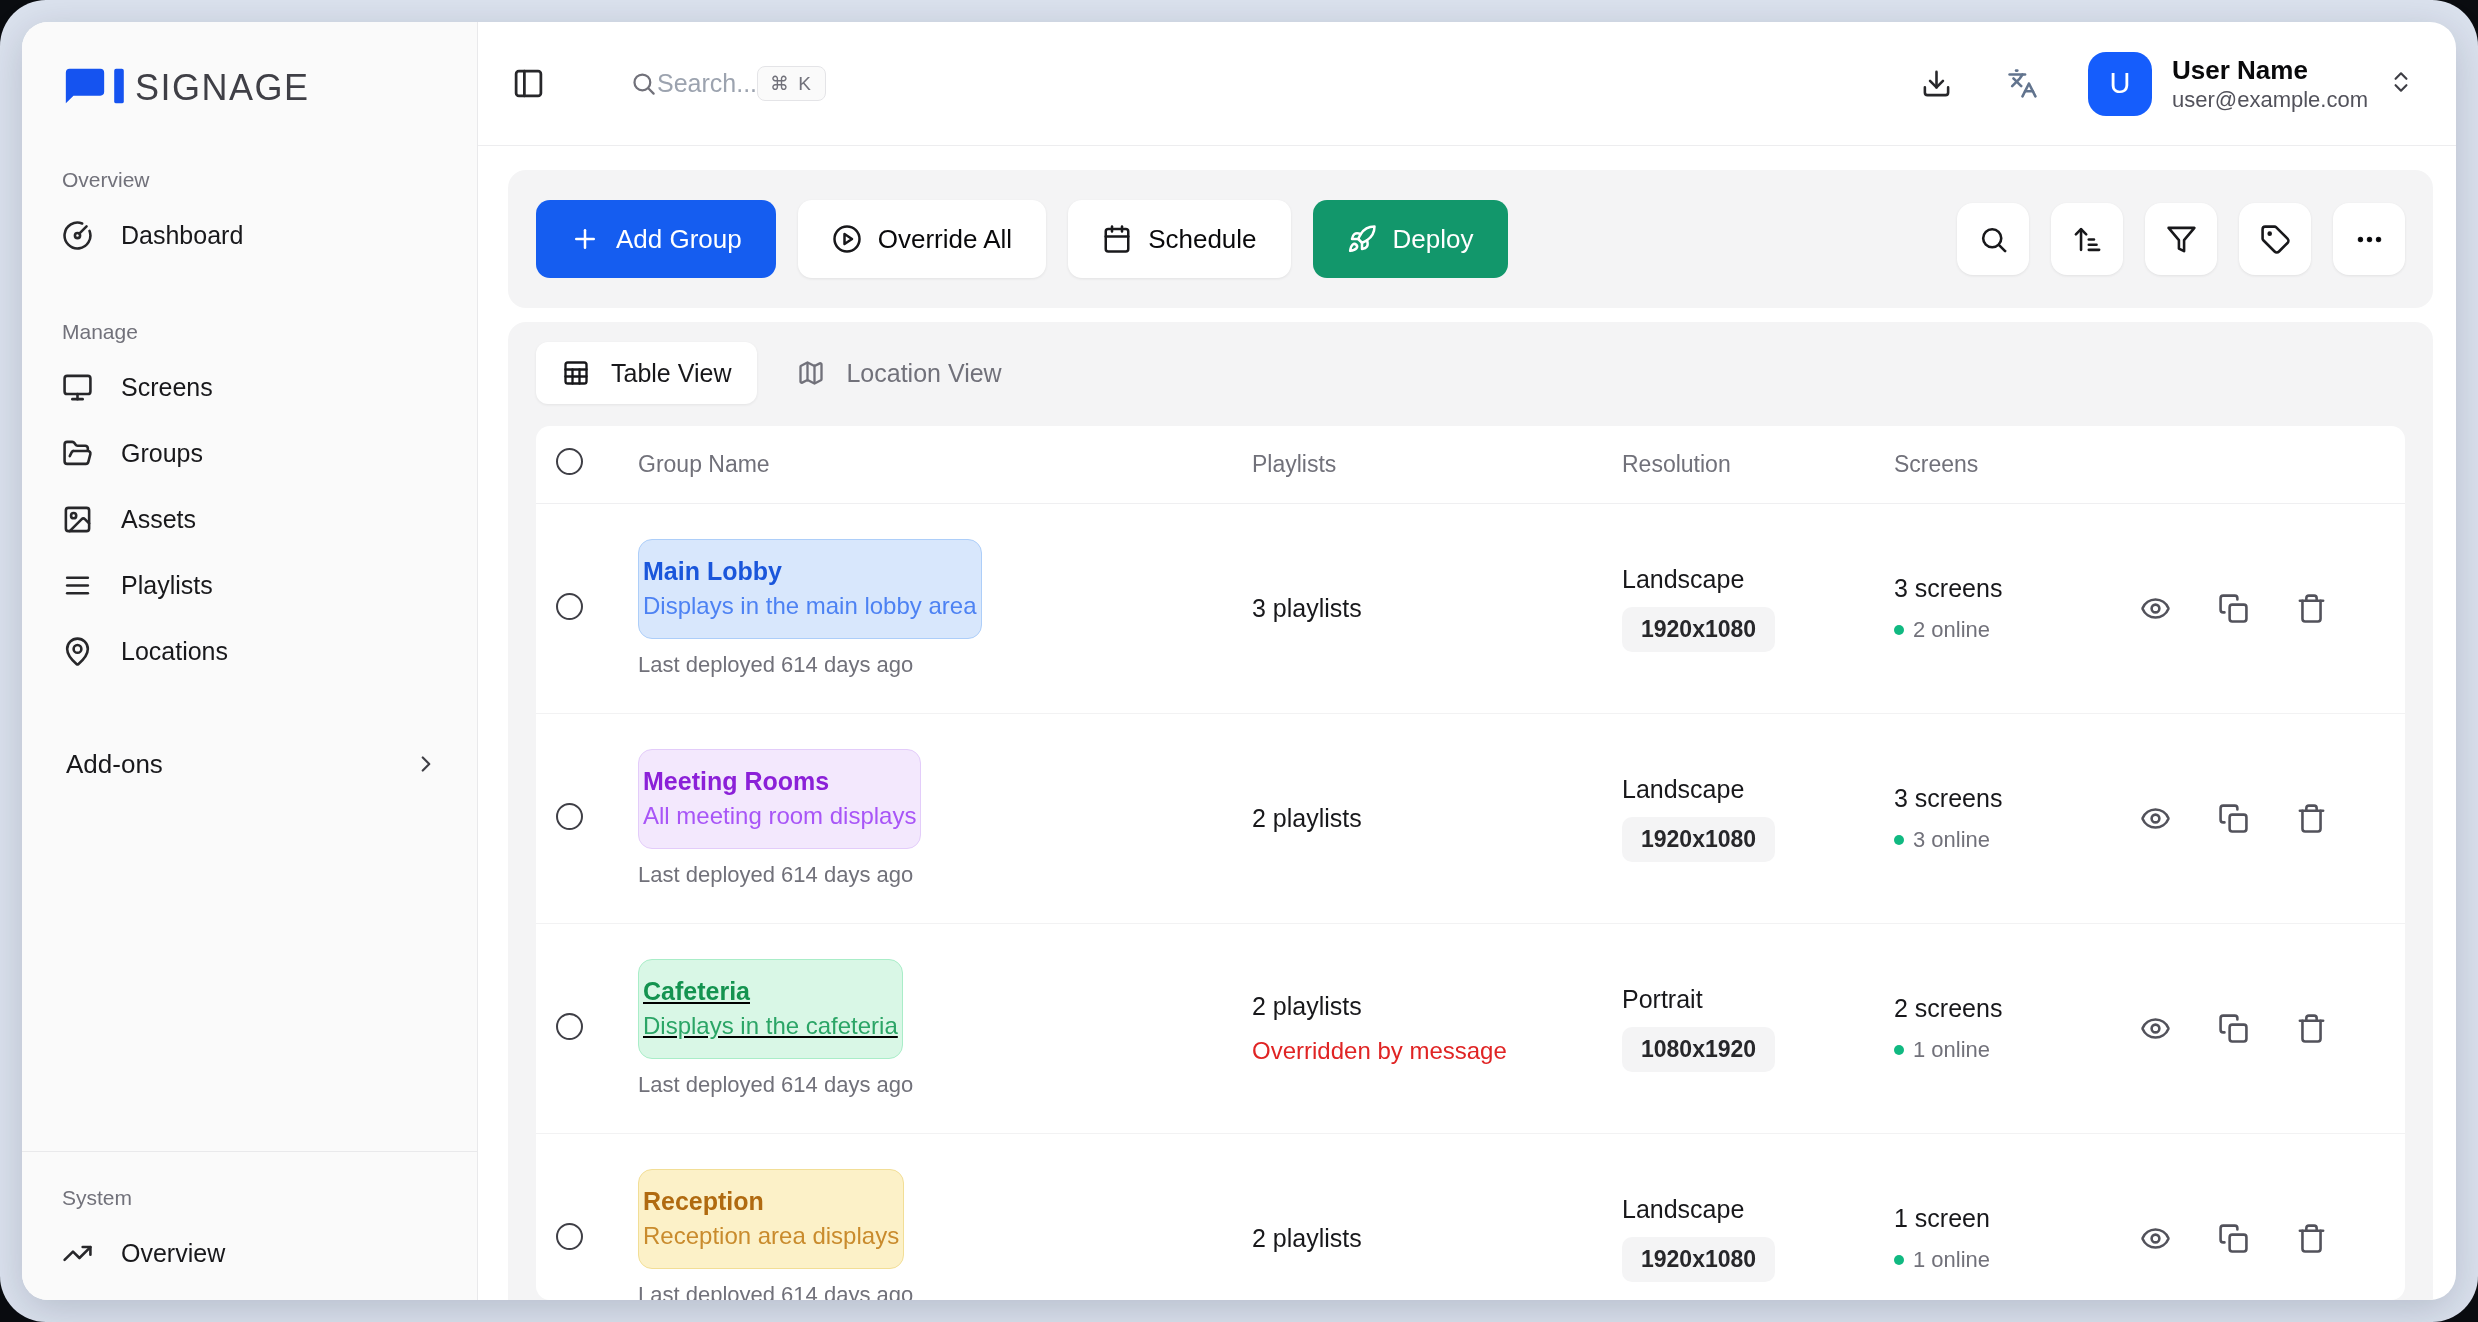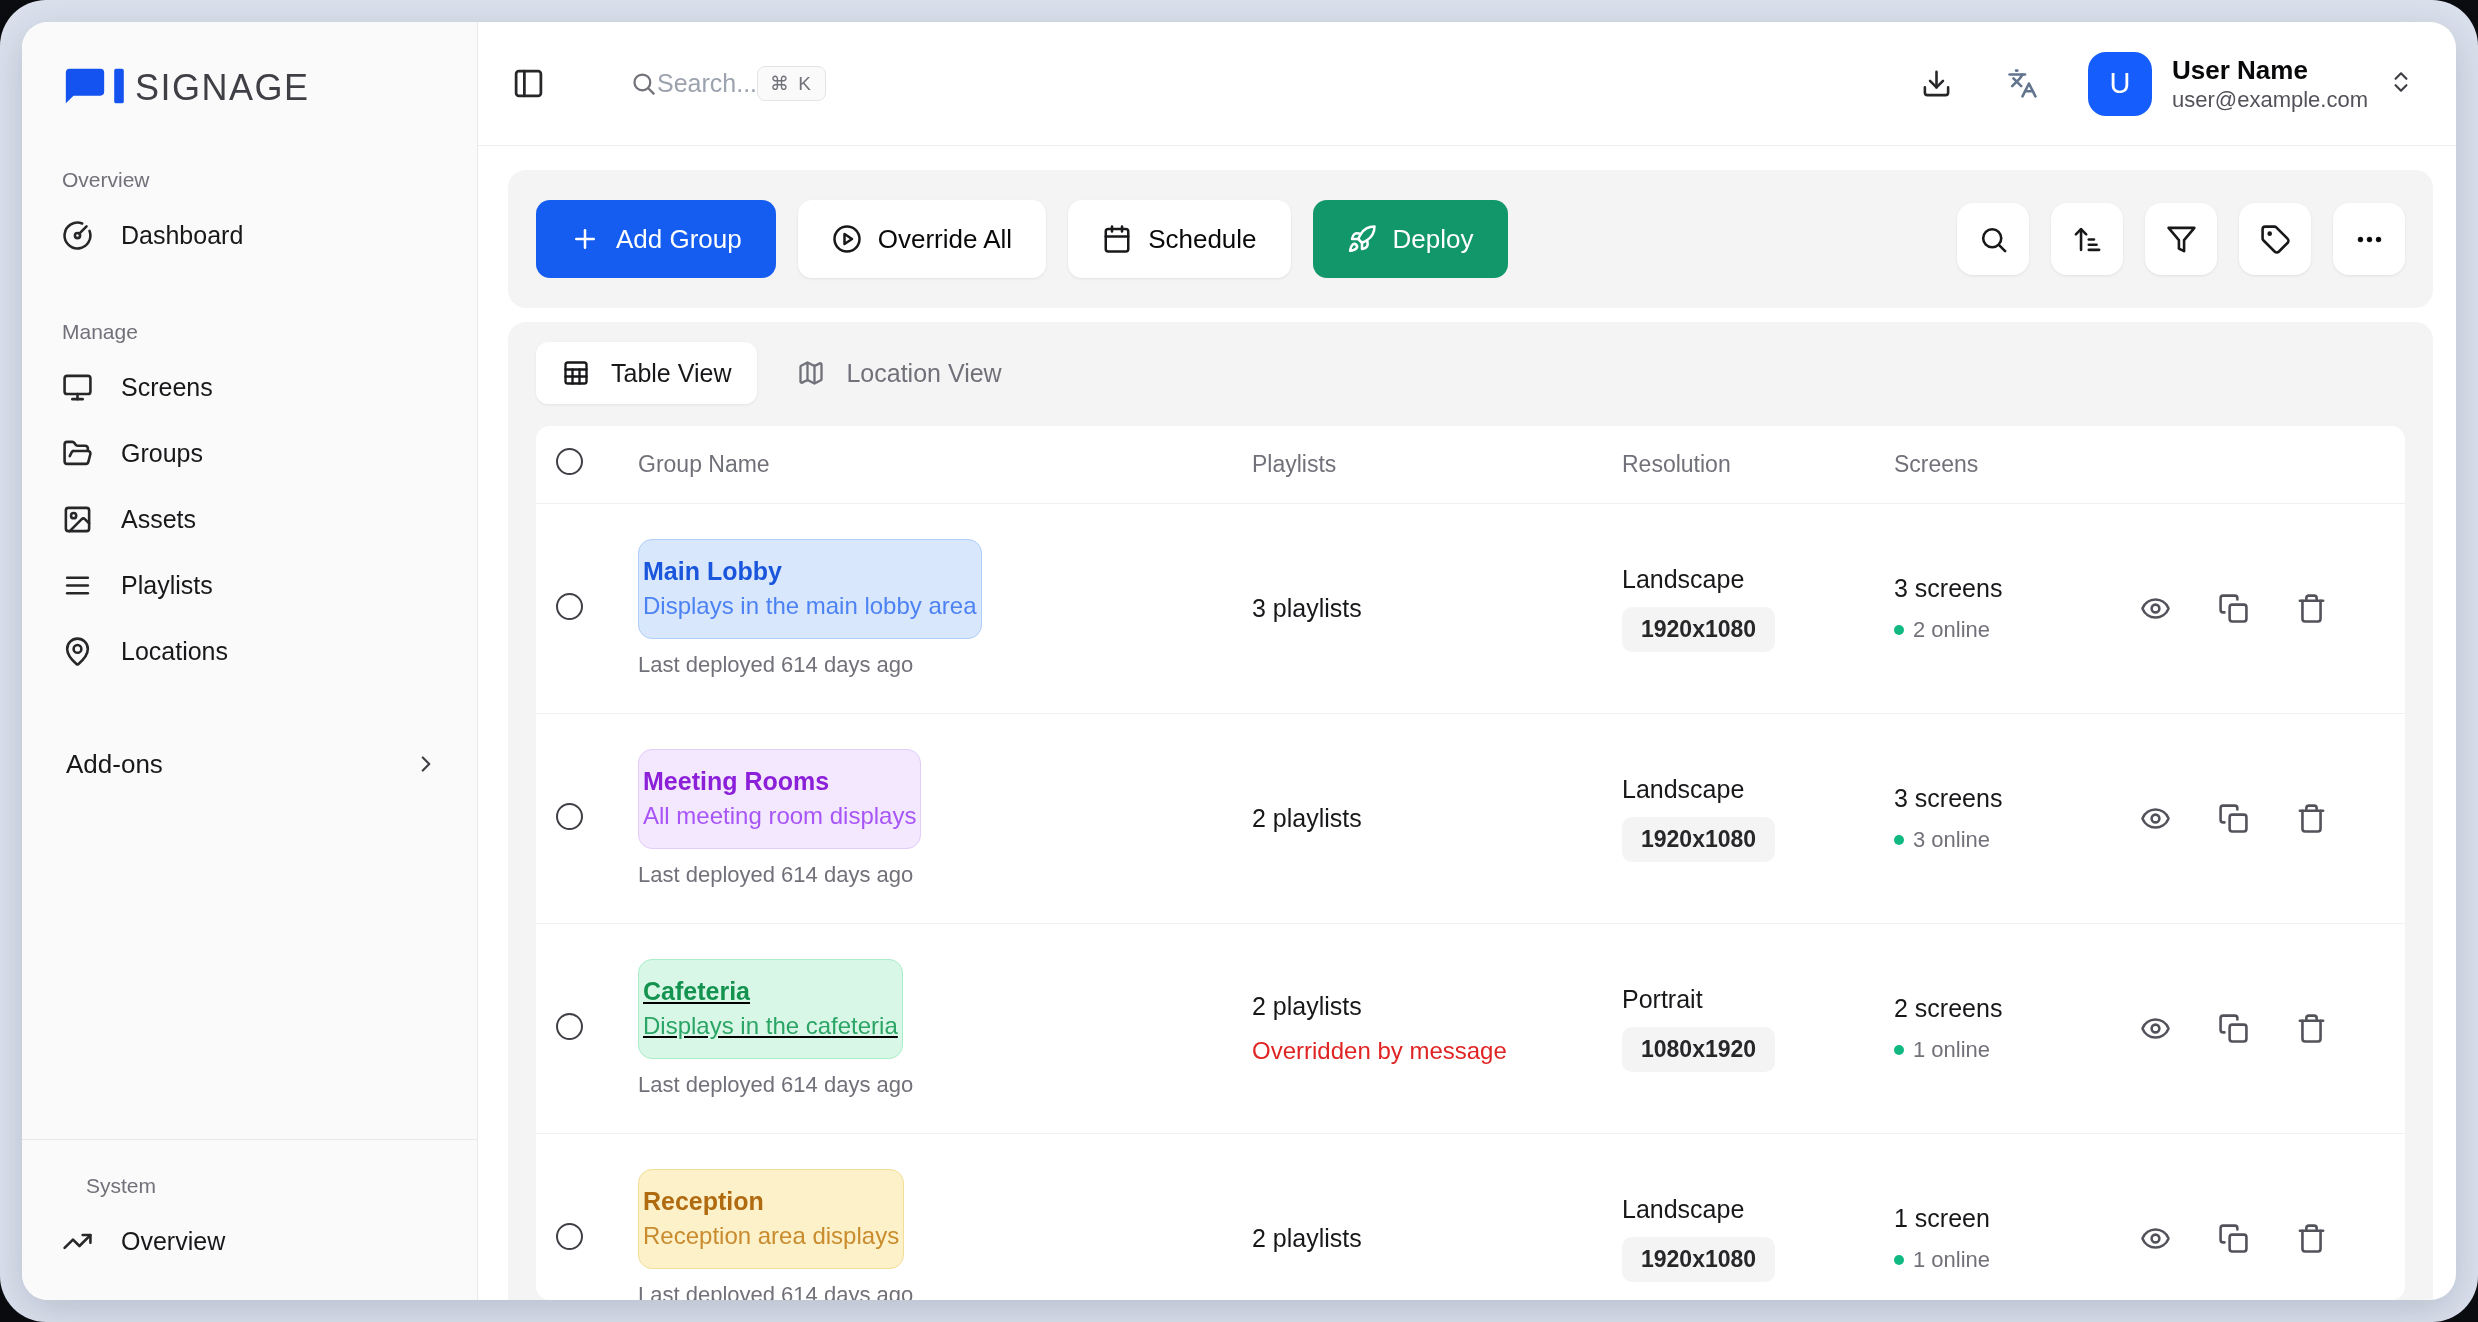--- a/index.html
+++ b/index.html
@@ -12,38 +12,38 @@
   .backdrop { position:absolute; inset:0; background:#dbe2ee; border-radius:46px; }
   .window {
     position:absolute; left:22px; top:22px; right:22px; bottom:22px;
     background:#ffffff; border-radius:26px; overflow:hidden; display:flex;
     box-shadow:0 10px 40px rgba(15,23,42,.18);
   }
 
   
   .sidebar {
     width:456px; min-width:456px; background:#fafafa; border-right:1px solid #e9e9eb;
-    display:flex; flex-direction:column; padding:38px 0 12px 0;
+    display:flex; flex-direction:column; padding:38px 0 0 0;
   }
   .logo-row { display:flex; align-items:center; gap:6px; padding:0 40px; height:56px; }
   .logo-mark { display:flex; align-items:center; gap:5px; }
   .logo-text { font-size:36px; color:#3f3f46; letter-spacing:1.5px; font-weight:400; margin-left:4px; }
   .section-label { font-size:21px; color:#71717a; padding:0 40px; margin-top:52px; margin-bottom:10px; }
   .nav-item {
     display:flex; align-items:center; gap:28px; height:66px; padding:0 40px;
     font-size:25px; color:#18181b; cursor:pointer;
   }
   .nav-item svg { width:31px; height:31px; stroke:#27272a; }
   .addons-row {
     display:flex; align-items:center; justify-content:space-between;
     margin-top:48px; padding:0 38px 0 44px; height:64px; font-size:26px; color:#18181b; cursor:pointer;
   }
   .addons-row svg { width:26px; height:26px; stroke:#3f3f46; }
   .sidebar-footer { margin-top:auto; border-top:1px solid #e9e9eb; padding-bottom:14px; }
-  .sidebar-footer .section-label { margin-top:34px;margin-left:24px; }
+  .sidebar-footer .section-label { margin-top:34px; }
 
   
   .main { flex:1; display:flex; flex-direction:column; min-width:0; }
   .topbar {
     height:124px; min-height:124px; border-bottom:1px solid #ededef;
     display:flex; align-items:center; padding:0 42px 0 30px;
   }
   .panel-toggle { width:40px; height:40px; display:flex; align-items:center; justify-content:center; cursor:pointer; }
   .panel-toggle svg { width:33px; height:33px; stroke:#27272a; }
   .search-group { display:flex; align-items:center; margin-left:82px; cursor:text; }

